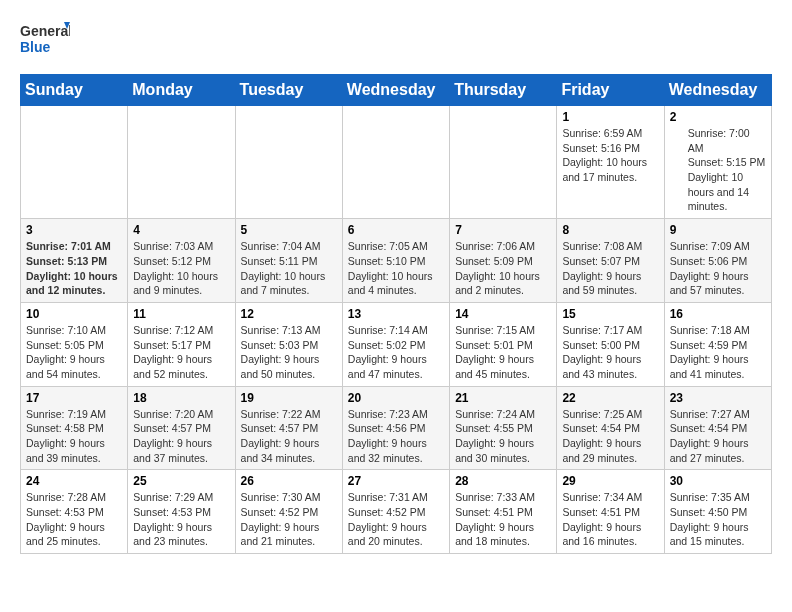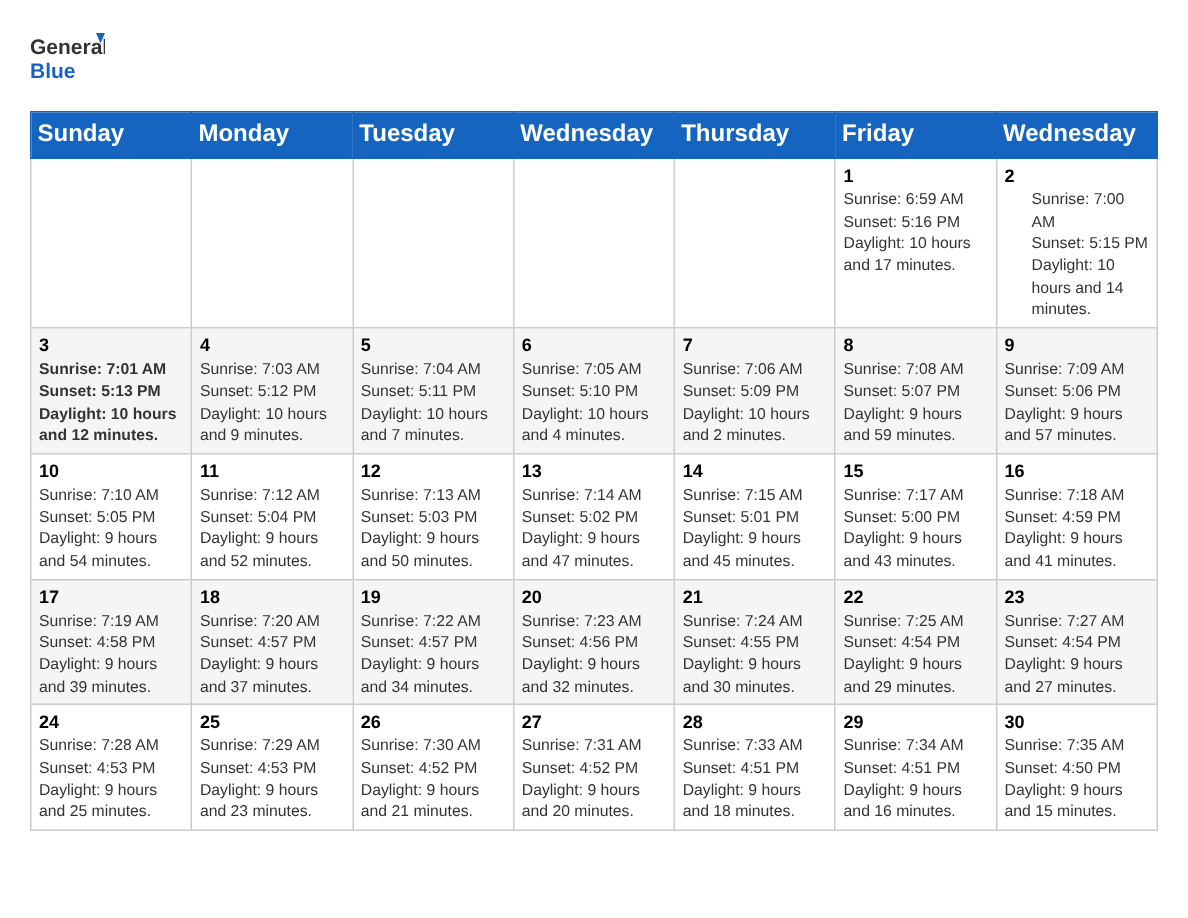--- a/index.html
+++ b/index.html
@@ -169,21 +169,21 @@
       <tr>
         <td>
           <span class="day-num">10</span>
           <div class="day-info" style="white-space: pre-line;">Sunrise: 7:10 AM
 Sunset: 5:05 PM
 Daylight: 9 hours and 54 minutes.</div>
         </td>
         <td>
           <span class="day-num">11</span>
           <div class="day-info" style="white-space: pre-line;">Sunrise: 7:12 AM
-Sunset: 5:04 PM
+Sunset: 5:17 PM
 Daylight: 9 hours and 52 minutes.</div>
         </td>
         <td>
           <span class="day-num">12</span>
           <div class="day-info" style="white-space: pre-line;">Sunrise: 7:13 AM
 Sunset: 5:03 PM
 Daylight: 9 hours and 50 minutes.</div>
         </td>
         <td>
           <span class="day-num">13</span>

